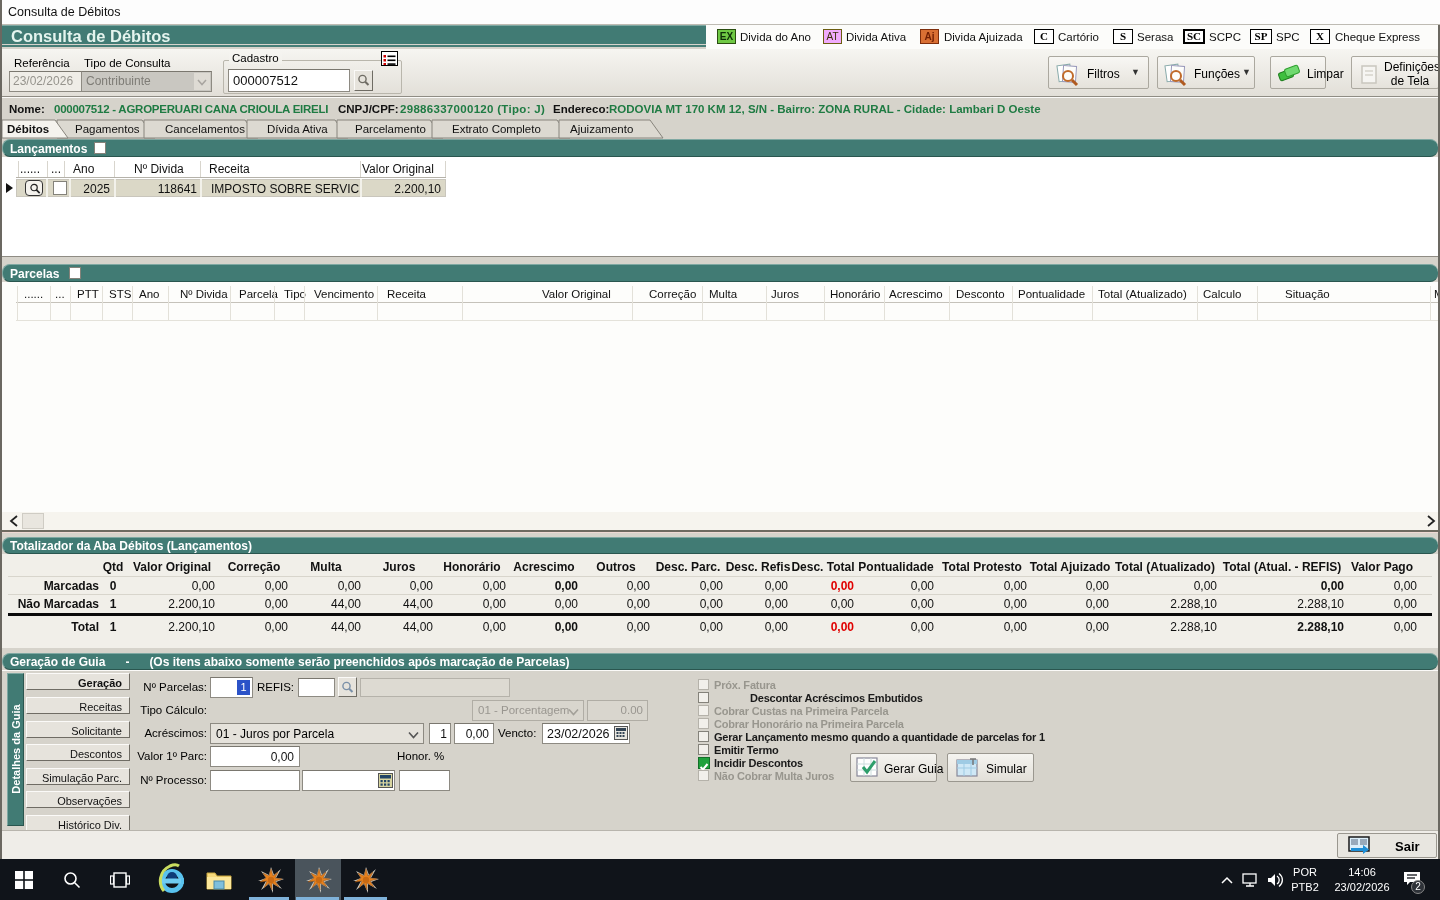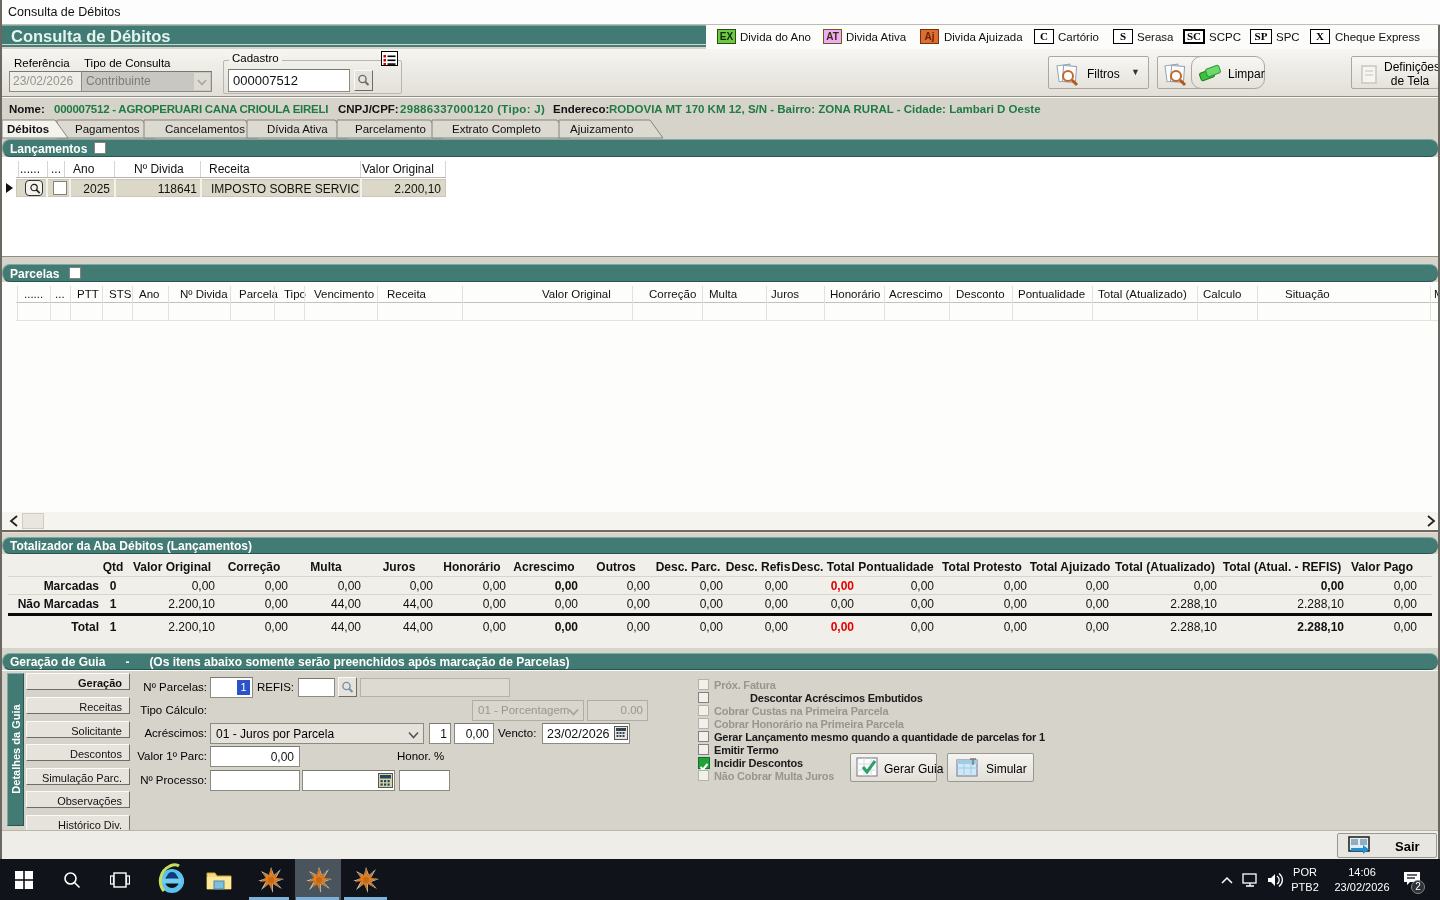--- a/index.html
+++ b/index.html
@@ -20,21 +20,21 @@
 </div>
 
 <div class="abs teal" style="left:2px;top:25px;width:704px;height:19px;border-top:1px solid #7FA8A2;">
   <div class="abs" style="left:9px;font-size:16.5px;font-weight:bold;color:#E4F4EE;top:1px;">Consulta de Débitos</div>
 </div>
 <div class="abs" style="left:2px;top:45px;width:704px;height:2px;background:#477E77;"></div>
 
 <div class="abs" style="left:706px;top:25px;width:734px;height:24px;background:#FCFCFA;font-size:11.5px;color:#111;">
   <span class="abs" style="left:11px;top:4px;width:19px;height:15px;background:#6FC944;border:1px solid #2A4D10;color:#0E2F08;font-weight:bold;font-size:10px;text-align:center;line-height:13px;">EX</span>
   <span class="abs" style="left:34px;top:6px;">Divida do Ano</span>
-  <span class="abs" style="left:117px;top:4px;width:19px;height:15px;background:#f0abfc;border:1px solid #6B5D10;color:#3A3005;font-weight:bold;font-size:10px;text-align:center;line-height:13px;">AT</span>
+  <span class="abs" style="left:117px;top:4px;width:19px;height:15px;background:#f0abfc;border:1px solid #6B5D10;color:#3A3005;font-weight:normal;font-size:10px;text-align:center;line-height:13px;">AT</span>
   <span class="abs" style="left:140px;top:6px;">Divida Ativa</span>
   <span class="abs" style="left:214px;top:4px;width:19px;height:15px;background:#D96F33;border:1px solid #7E2E0C;color:#701D02;font-weight:bold;font-size:10px;text-align:center;line-height:13px;">Aj</span>
   <span class="abs" style="left:238px;top:6px;">Divida Ajuizada</span>
   <span class="abs" style="left:328px;top:4px;width:20px;height:15px;background:#fff;border:1.5px solid #000;color:#000;font-weight:bold;font-size:11px;text-align:center;line-height:12px;font-family:'Liberation Serif',serif;">C</span>
   <span class="abs" style="left:352px;top:6px;">Cartório</span>
   <span class="abs" style="left:407px;top:4px;width:20px;height:15px;background:#fff;border:1.5px solid #000;color:#000;font-weight:bold;font-size:11px;text-align:center;line-height:12px;font-family:'Liberation Serif',serif;">S</span>
   <span class="abs" style="left:431px;top:6px;">Serasa</span>
   <span class="abs" style="left:477px;top:4px;width:22px;height:15px;background:#fff;border:2px solid #000;color:#000;font-weight:bold;font-size:11px;text-align:center;line-height:11px;font-family:'Liberation Serif',serif;">SC</span>
   <span class="abs" style="left:503px;top:6px;">SCPC</span>
   <span class="abs" style="left:544px;top:4px;width:22px;height:15px;background:#fff;border:1.5px solid #000;color:#000;font-weight:bold;font-size:11px;text-align:center;line-height:12px;font-family:'Liberation Serif',serif;">SP</span>
@@ -86,21 +86,21 @@
   <div class="abs" style="left:1155px;top:7px;width:98px;height:33px;background:linear-gradient(#F8F7F4,#E5E2DB);border:1px solid #ABA89F;border-radius:2px;">
     <svg class="abs" width="26" height="26" style="left:5px;top:4px;" viewBox="0 0 26 26">
         <rect x="3" y="4" width="13" height="16" fill="#fff" stroke="#8aa" stroke-width="1" transform="rotate(-8 9 12)"></rect>
         <rect x="8" y="5" width="13" height="16" fill="#fdfdfb" stroke="#99b" stroke-width="1" transform="rotate(4 15 13)"></rect>
         <circle cx="13" cy="15" r="5" fill="none" stroke="#C06A2A" stroke-width="2"></circle>
         <line x1="17" y1="19" x2="22" y2="24" stroke="#B05A20" stroke-width="3"></line>
       </svg>
     <span class="abs" style="left:36px;top:10px;font-size:12px;">Funções</span>
     <span class="abs" style="left:84px;top:10px;font-size:9px;color:#333;">▼</span>
   </div>
-  <div class="abs" style="left:1189px;top:7px;width:74px;height:33px;background:linear-gradient(#F8F7F4,#E5E2DB);border:1px solid #ABA89F;border-radius:10px;">
+  <div class="abs" style="left:1268px;top:7px;width:56px;height:33px;background:linear-gradient(#F8F7F4,#E5E2DB);border:1px solid #ABA89F;border-radius:2px;">
     <svg class="abs" width="26" height="26" style="left:5px;top:4px;" viewBox="0 0 26 26">
         <rect x="3" y="10" width="14" height="8" rx="2" fill="#3FBF3F" stroke="#1E7F1E" transform="rotate(-20 10 14)"></rect>
         <rect x="9" y="6" width="14" height="8" rx="2" fill="#6FD96F" stroke="#2E9F2E" transform="rotate(-20 16 10)"></rect>
       </svg>
     <span class="abs" style="left:36px;top:10px;font-size:12px;">Limpar</span>
   </div>
   <div class="abs" style="left:1349px;top:7px;width:88px;height:33px;background:linear-gradient(#F8F7F4,#E5E2DB);border:1px solid #ABA89F;border-radius:2px;">
     <svg class="abs" width="22" height="24" style="left:6px;top:5px;" viewBox="0 0 22 24">
         <rect x="4" y="4" width="14" height="17" fill="#F6F5F2" stroke="#C9C6BE" stroke-width="1.5"></rect>
         <line x1="7" y1="9" x2="15" y2="9" stroke="#D6D3CB" stroke-width="1.5"></line>

